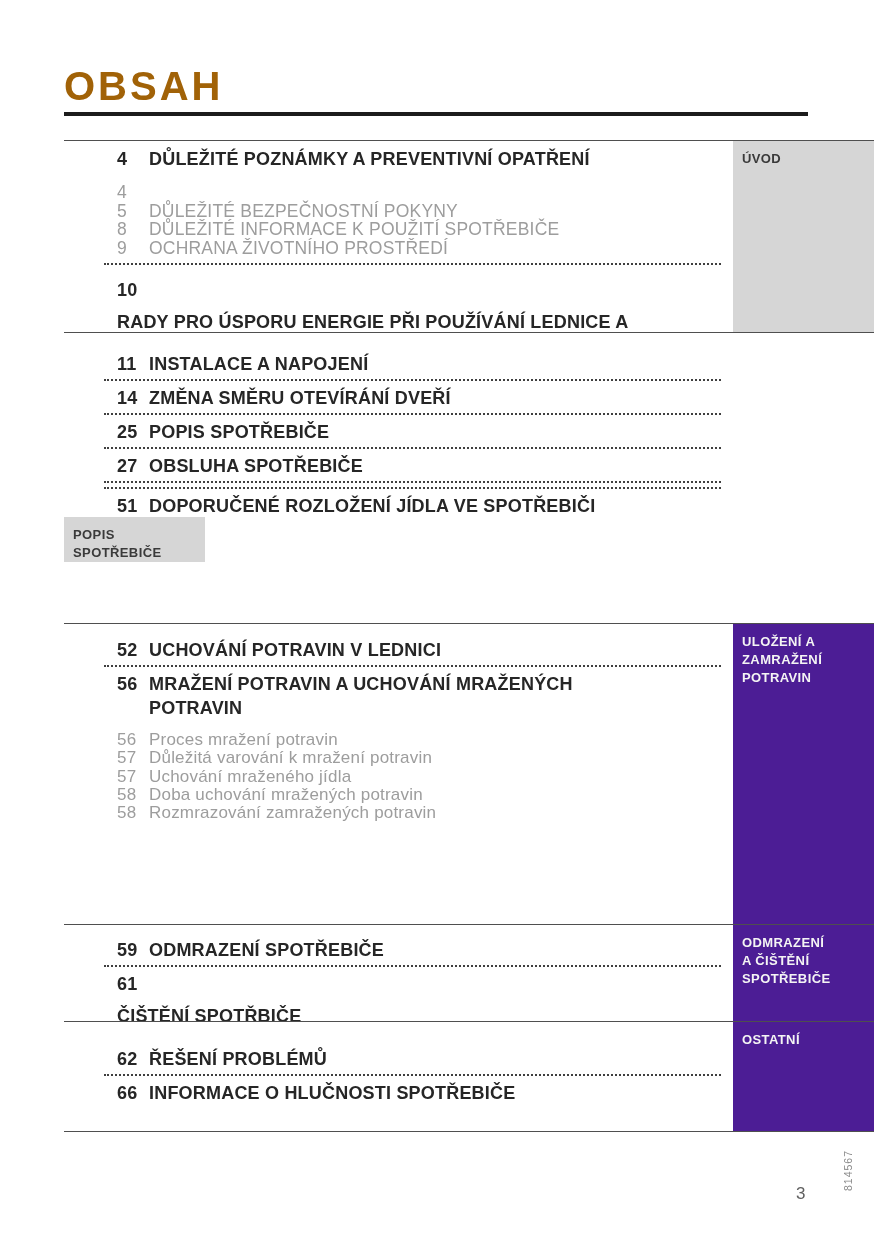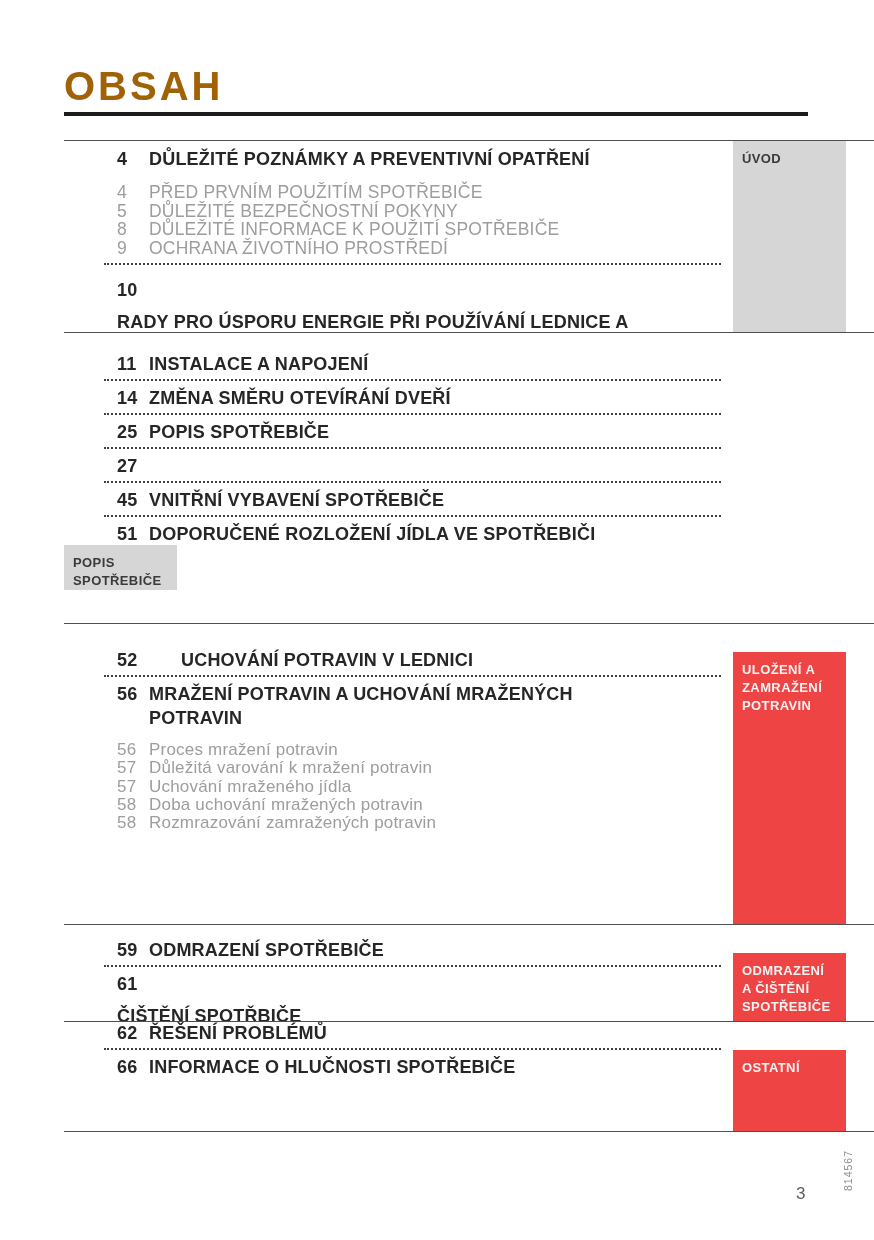--- a/index.html
+++ b/index.html
@@ -9,23 +9,23 @@
   
   .header{margin:62px 0 0 64px;width:744px;}
   .title{font-size:40px;line-height:48px;font-weight:bold;letter-spacing:3px;color:#a16207;}
   .title-rule{margin-top:2px;height:4px;background:#1c1c1c;}
 
   
   .toc{margin:24px 0 0 64px;width:810px;}
   .sec{display:flex;border-top:1px solid #4f4f4f;box-sizing:border-box;}
   .sec:last-child{border-bottom:1px solid #4f4f4f;}
   .content{width:669px;box-sizing:border-box;padding-left:53px;overflow:hidden;}
-  .tab{width:113px;box-sizing:border-box;padding:9px 8px 0 9px;}
+  .tab{width:141px;box-sizing:border-box;padding:9px 8px 0 9px;}
   .tab.light{background:#d6d6d6;}
-  .tab.dark{background:#ef4444;margin-top:28px;}
+  .tab.dark{background:#4c1d95;}
   .tab span{display:block;font-size:13px;line-height:18px;font-weight:bold;letter-spacing:0.4px;white-space:pre-line;}
   .tab.light span{color:#3a3a3a;}
   .tab.dark span{color:#f4f4f4;}
 
   .entry{display:flex;font-weight:bold;font-size:18px;line-height:22px;color:#262626;letter-spacing:0.2px;}
   .entry .num{width:32px;flex:0 0 32px;}
   .entry .lbl{white-space:pre-line;}
   .entry.wrap2{line-height:23.5px;}
   .sub{display:flex;font-size:17.5px;line-height:18.5px;color:#9d9d9d;letter-spacing:0.2px;}
   .sub .num{width:32px;flex:0 0 32px;}
@@ -39,32 +39,32 @@
   .s1 .dots{margin-top:6px;}
   .s1 .entry.second{margin-top:14px;flex-direction:column;}
 
   .s2{height:291px;flex-direction:column;}
   .s2 .entry.first{margin-top:20px;}
   .s2 .dots{margin-top:4px;}
   .s2 .entry + .dots{margin-top:4px;}
   .s2 .dots + .entry{margin-top:6px;}
 
   .s3{height:301px;}
-  .s3 .entry.first{margin-top:25px;gap:32px;}
+  .s3 .entry.first{margin-top:15px;}
   .s3 .dots{margin-top:4px;}
   .s3 .entry.second{margin-top:6px;}
   .s3 .subs{margin-top:11px;}
 
   .s4{height:97px;}
   .s4 .entry.first{margin-top:14px;}
   .s4 .dots{margin-top:4px;}
   .s4 .entry.second{margin-top:6px;flex-direction:column;}
 
   .s5{height:111px;}
-  .s5 .entry.first{}
+  .s5 .entry.first{margin-top:26px;}
   .s5 .dots{margin-top:4px;}
   .s5 .entry.second{margin-top:6px;}
 
   
   .doc-code{position:absolute;right:20px;top:1150px;color:#8a8a8a;font-size:10.5px;letter-spacing:1px;
             writing-mode:vertical-rl;transform:rotate(180deg);}
   .page-num{position:absolute;left:796px;top:1184px;color:#5f5f5f;font-size:17px;}
 </style>
 </head>
 <body>
@@ -80,21 +80,20 @@
 
     <div class="sec s1">
       <div class="content">
         <div class="entry first">
           <span class="num">4</span>
           <span class="lbl">DŮLEŽITÉ POZNÁMKY A PREVENTIVNÍ OPATŘENÍ</span>
         </div>
         <div class="subs">
           <div class="sub">
             <span class="num">4</span>
-            <span class="lbl">PŘED PRVNÍM POUŽITÍM SPOTŘEBIČE</span>
           </div>
           <div class="sub">
             <span class="num">5</span>
             <span class="lbl">DŮLEŽITÉ BEZPEČNOSTNÍ POKYNY</span>
           </div>
           <div class="sub">
             <span class="num">8</span>
             <span class="lbl">DŮLEŽITÉ INFORMACE K POUŽITÍ SPOTŘEBIČE</span>
           </div>
           <div class="sub">
@@ -126,26 +125,23 @@
           <span class="lbl">ZMĚNA SMĚRU OTEVÍRÁNÍ DVEŘÍ</span>
         </div>
         <div class="dots"></div>
         <div class="entry">
           <span class="num">25</span>
           <span class="lbl">POPIS SPOTŘEBIČE</span>
         </div>
         <div class="dots"></div>
         <div class="entry">
           <span class="num">27</span>
-        </div>
-        <div class="dots"></div>
-        <div class="entry">
-          <span class="num">45</span>
-          <span class="lbl">VNITŘNÍ VYBAVENÍ SPOTŘEBIČE</span>
-        </div>
+          <span class="lbl">OBSLUHA SPOTŘEBIČE</span>
+        </div>
+        <div class="dots"></div>
         <div class="dots"></div>
         <div class="entry">
           <span class="num">51</span>
           <span class="lbl">DOPORUČENÉ ROZLOŽENÍ JÍDLA VE SPOTŘEBIČI</span>
         </div>
       </div>
       <div class="tab light">
         <span>POPIS
 SPOTŘEBIČE</span>
       </div>

